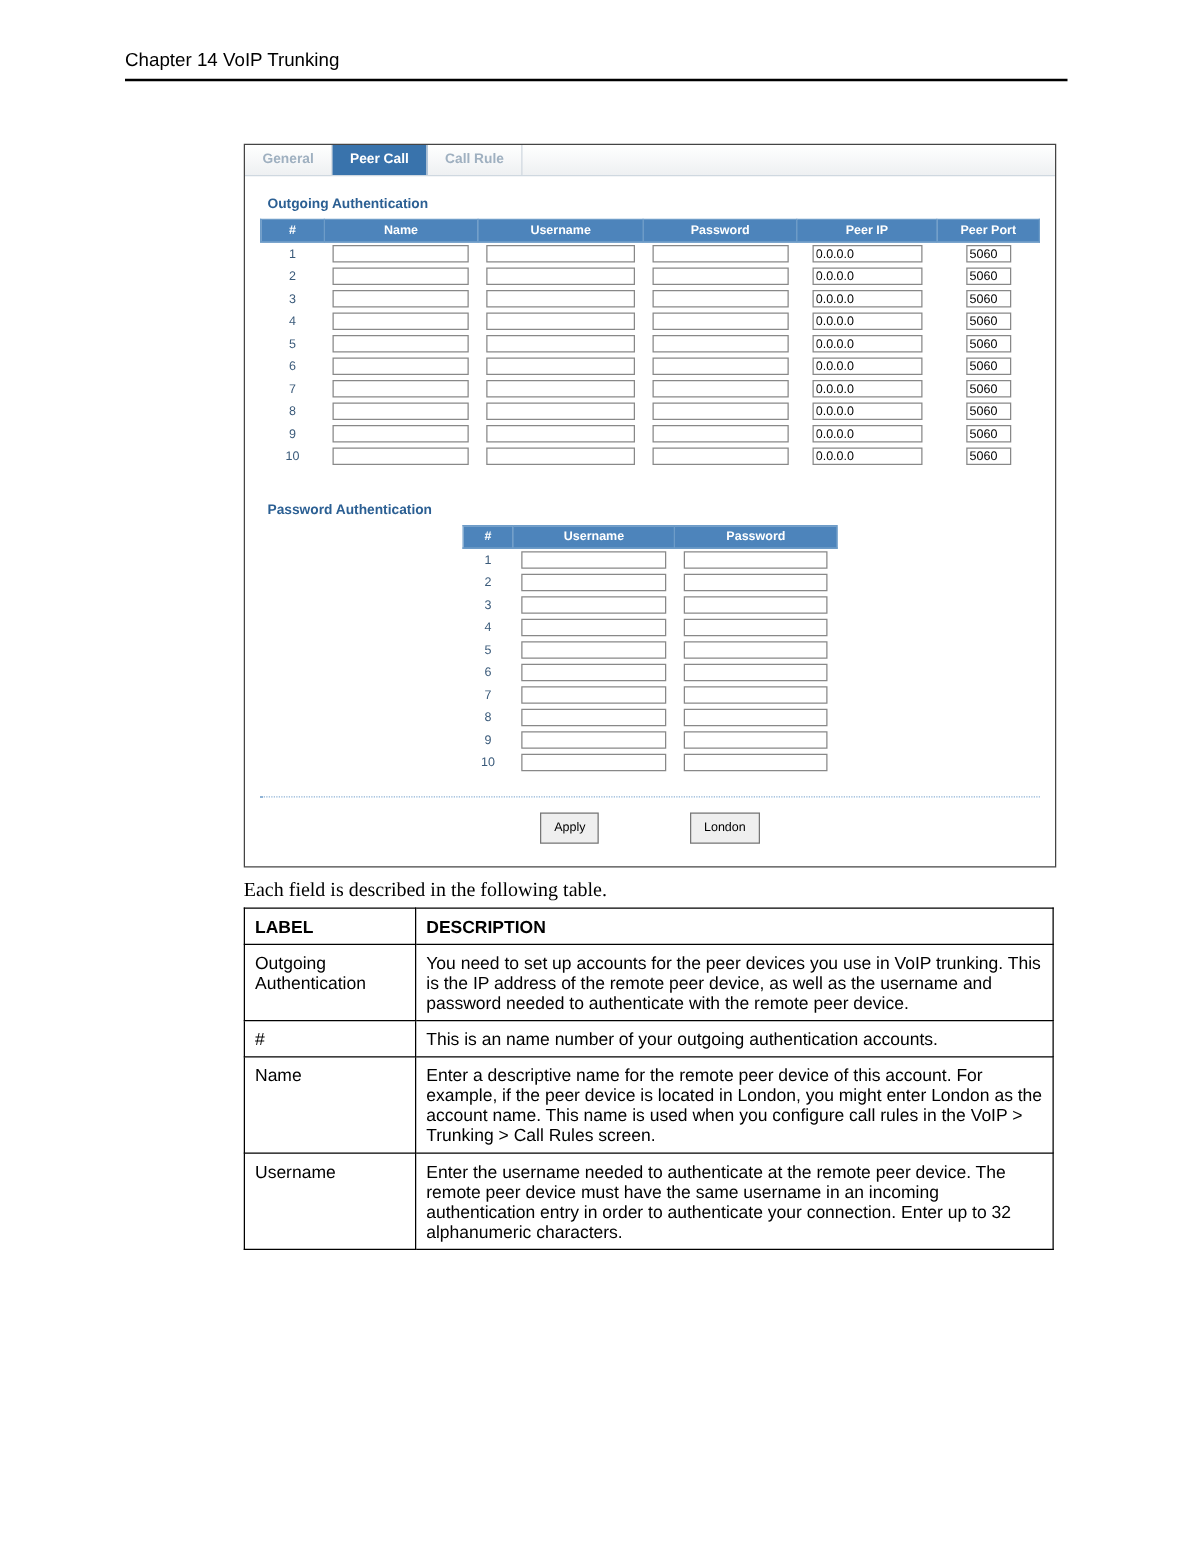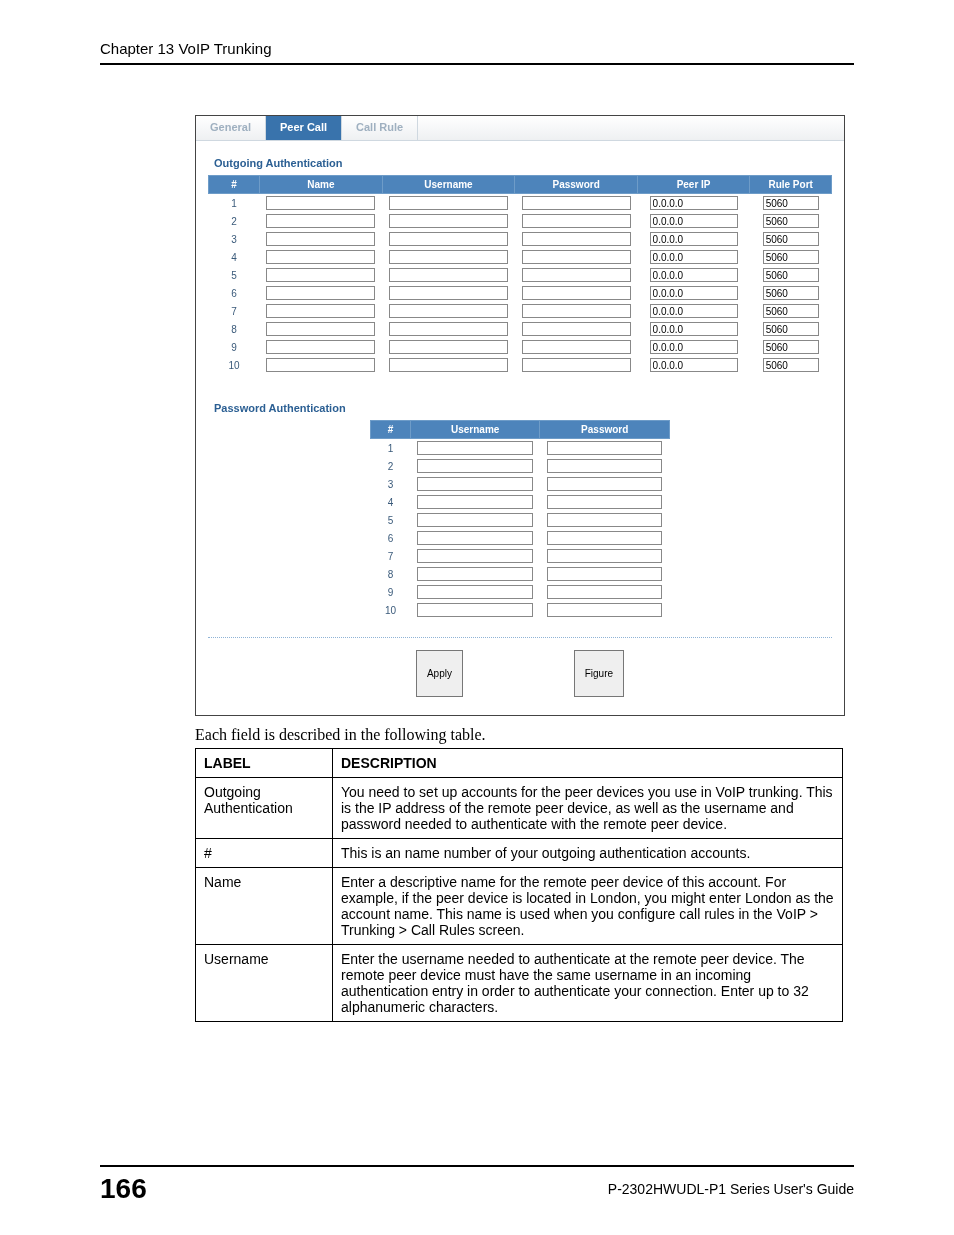--- a/index.html
+++ b/index.html
@@ -83,33 +83,33 @@
   }
   .tinput {
     width: 95%;
     height: 14px;
     border: 1px solid #888;
     background: #fff;
     font-size: 10px;
     box-sizing: border-box;
     padding: 0 2px;
   }
-  .tinput.narrow { width: 56px; }
+  .tinput.narrow { width: 36px; }
   .tinput.peerip { width: 88px; }
   .incoming-wrap { width: 300px; margin: 0 auto; }
   .btnrow {
     text-align: center;
     padding-top: 12px;
     border-top: 1px dotted #8fb3d6;
     margin-top: 18px;
   }
   .btnrow button {
     font-size: 10px;
-    padding: 17px 10px;
-    margin: 0 54px;
+    padding: 6px 10px;
+    margin: 0 35px;
     background: #efefef;
     border: 1px solid #777;
   }
   .following-text {
     margin-left: 95px;
     margin-top: 10px;
     font-size: 16px;
     font-family: "Times New Roman", serif;
   }
   .table-caption {
@@ -145,21 +145,21 @@
     justify-content: space-between;
     align-items: center;
   }
   .pagenum { font-size: 28px; font-weight: bold; font-family: Arial, sans-serif; }
   .guide { font-size: 14px; }
 </style>
 </head>
 <body>
 
 <div class="page">
-  <div class="header-line">Chapter 13 VoIP Trunking</div>
+  <div class="header-line">Chapter 14 VoIP Trunking</div>
 
 
   <div class="figure-box">
     <div class="tabbar">
       <div class="tab">General</div>
       <div class="tab active">Peer Call</div>
       <div class="tab">Call Rule</div>
     </div>
     <div class="panel">
       <div class="section-title">Outgoing Authentication</div>
@@ -172,21 +172,21 @@
             <col style="width:110px">
             <col style="width:80px">
           </colgroup>
         <thead>
           <tr>
             <th>#</th>
             <th>Name</th>
             <th>Username</th>
             <th>Password</th>
             <th>Peer IP</th>
-            <th>Rule Port</th>
+            <th>Peer Port</th>
           </tr>
         </thead>
         <tbody id="outgoing-body">
             <tr>
               <td>1</td>
               <td><input class="tinput" value="" style=""></td>
               <td><input class="tinput" value="" style=""></td>
               <td><input class="tinput" value="" style=""></td>
               <td><input class="tinput peerip" value="0.0.0.0" style=""></td>
               <td><input class="tinput narrow" value="5060" style=""></td>
@@ -331,21 +331,21 @@
                 <td>10</td>
                 <td><input class="tinput" value="" style=""></td>
                 <td><input class="tinput" value="" style=""></td>
               </tr>
             </tbody>
         </table>
       </div>
 
       <div class="btnrow">
         <button>Apply</button>
-        <button>Figure</button>
+        <button>London</button>
       </div>
     </div>
   </div>
 
   <div class="following-text">Each field is described in the following table.</div>
 
 
   <table class="desc">
     <thead>
       <tr>
@@ -366,17 +366,13 @@
           <td>Name</td>
           <td>Enter a descriptive name for the remote peer device of this account. For example, if the peer device is located in London, you might enter London as the account name. This name is used when you configure call rules in the VoIP &gt; Trunking &gt; Call Rules screen.</td>
         </tr>
         <tr>
           <td>Username</td>
           <td>Enter the username needed to authenticate at the remote peer device. The remote peer device must have the same username in an incoming authentication entry in order to authenticate your connection. Enter up to 32 alphanumeric characters.</td>
         </tr>
       </tbody>
   </table>
 
-  <div class="footer">
-    <div class="pagenum">166</div>
-    <div class="guide">P-2302HWUDL-P1 Series User's Guide</div>
-  </div>
 </div>
 
 </body></html>

